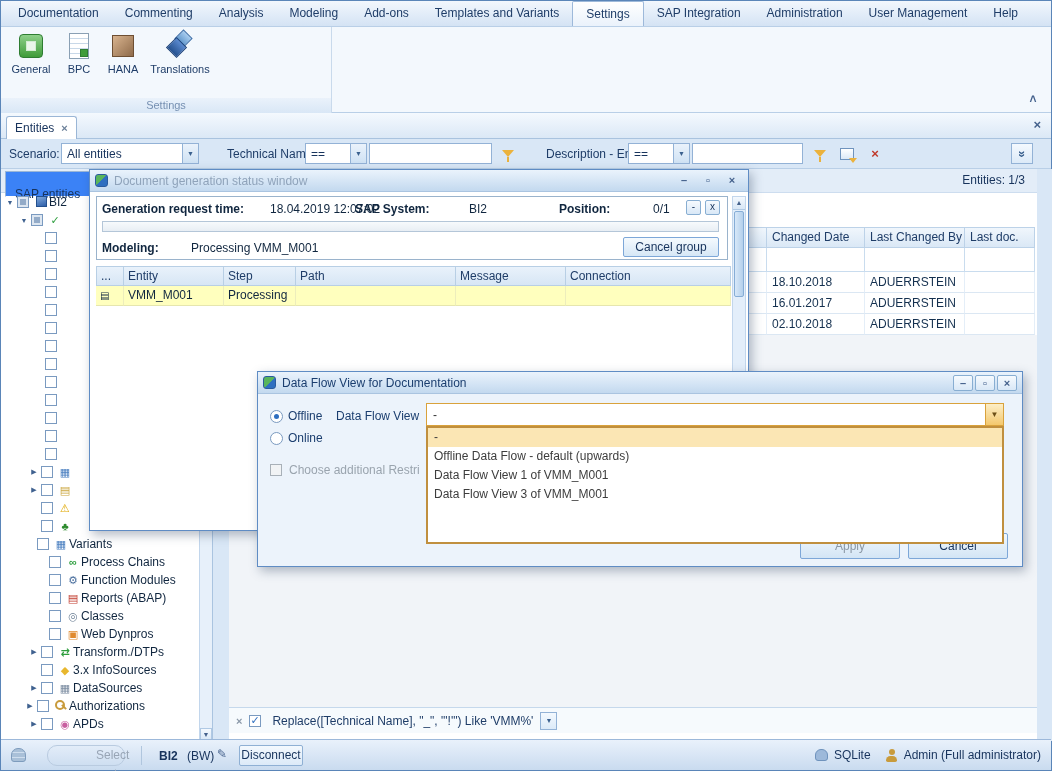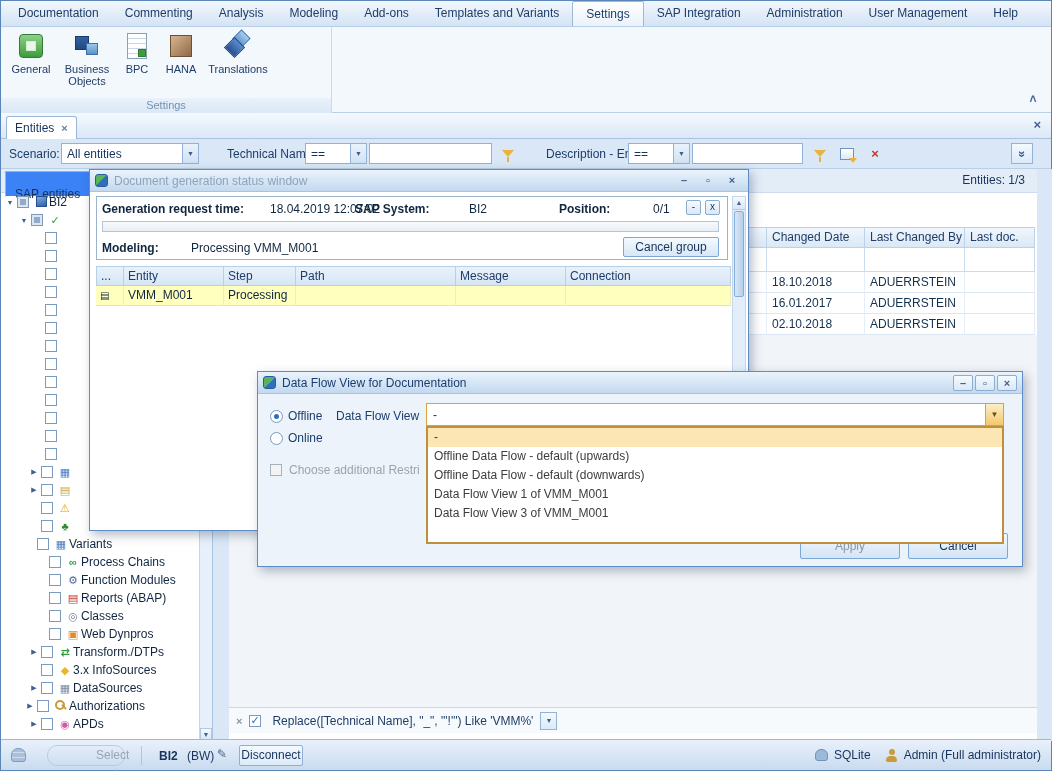--- a/index.html
+++ b/index.html
@@ -176,27 +176,20 @@
   <div class="ribbon">
     <div class="rgroup">
       <div class="ritems">
         <div class="ritem" style="width:52px">
           <div class="ric ic-general">
               <span class="a"></span>
               <span class="b"></span>
             </div>
           <div class="rlabel">General</div>
         </div>
-        <div class="ritem" style="width:56px">
-          <div class="ric ic-bo">
-              <span class="a"></span>
-              <span class="b"></span>
-            </div>
-          <div class="rlabel">Business Objects</div>
-        </div>
         <div class="ritem" style="width:40px">
           <div class="ric ic-bpc">
               <span class="a"></span>
               <span class="b"></span>
             </div>
           <div class="rlabel">BPC</div>
         </div>
         <div class="ritem" style="width:44px">
           <div class="ric ic-hana">
               <span class="a"></span>
@@ -515,21 +508,20 @@
     </div>
     <div class="radio" style="left:12px;top:60px"></div>
     <div class="d2lbl" style="left:30px;top:59px">Online</div>
     <div class="chk"></div>
     <div class="chklabel">Choose additional Restri</div>
     <div class="btn2 apply">Apply</div>
     <div class="btn2 cancel">Cancel</div>
     <div class="ddlist">
       <div class="ddi sel">-</div>
       <div class="ddi">Offline Data Flow - default (upwards)</div>
-      <div class="ddi">Offline Data Flow - default (downwards)</div>
       <div class="ddi">Data Flow View 1 of VMM_M001</div>
       <div class="ddi">Data Flow View 3 of VMM_M001</div>
     </div>
   </div>
 
   <div class="statusbar">
     <div class="sb-abs" style="left:10px;top:8px">
         <span class="dbicon" style="display:block"></span>
       </div>
     <div class="sysbtn">Select system</div>

